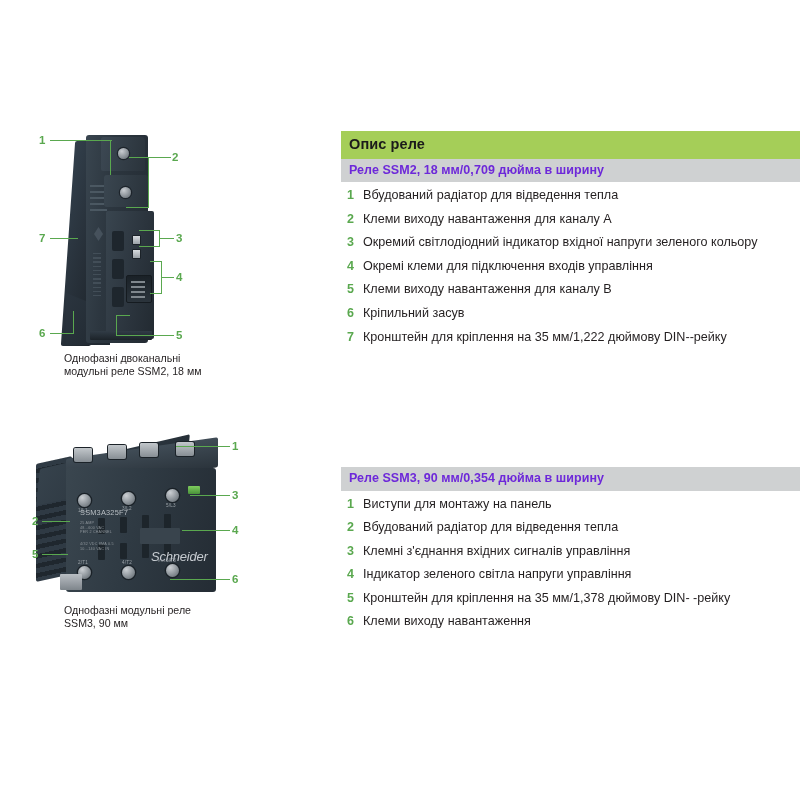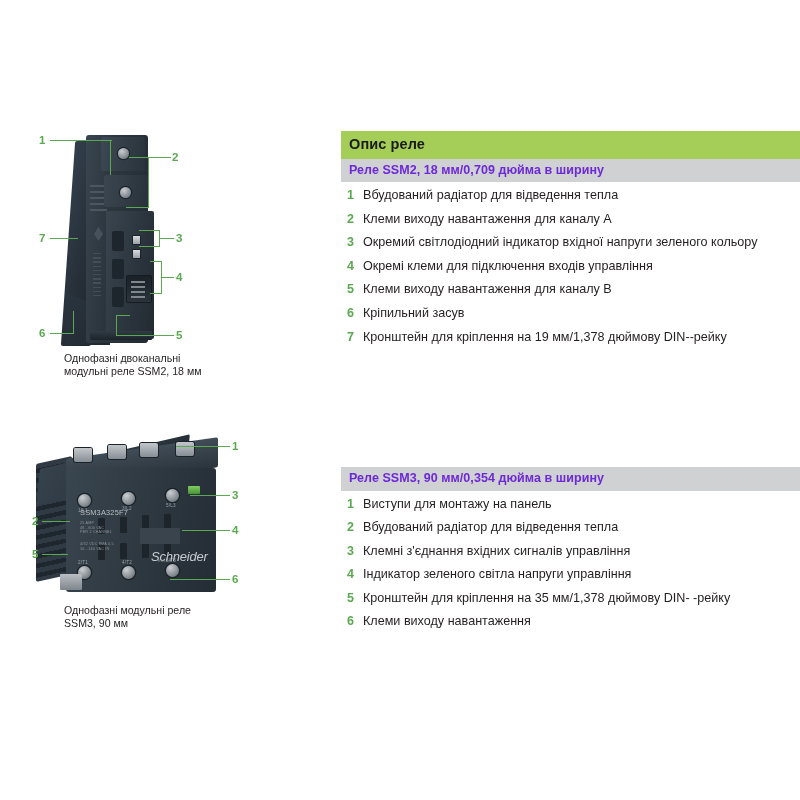--- a/index.html
+++ b/index.html
@@ -516,21 +516,21 @@
     <li class="item">
       <span class="item-num">5</span>
       <span class="item-text">Клеми виходу навантаження для каналу B</span>
     </li>
     <li class="item">
       <span class="item-num">6</span>
       <span class="item-text">Кріпильний засув</span>
     </li>
     <li class="item">
       <span class="item-num">7</span>
-      <span class="item-text">Кронштейн для кріплення на 19 мм/1,378 дюймову DIN--рейку</span>
+      <span class="item-text">Кронштейн для кріплення на 35 мм/1,222 дюймову DIN--рейку</span>
     </li>
   </ul>
 </div>
 
 <div class="panel" id="panel-ssm3">
   <div class="panel-subtitle">Реле SSM3, 90 мм/0,354 дюйма в ширину</div>
 
   <ul class="item-list">
     <li class="item">
       <span class="item-num">1</span>

